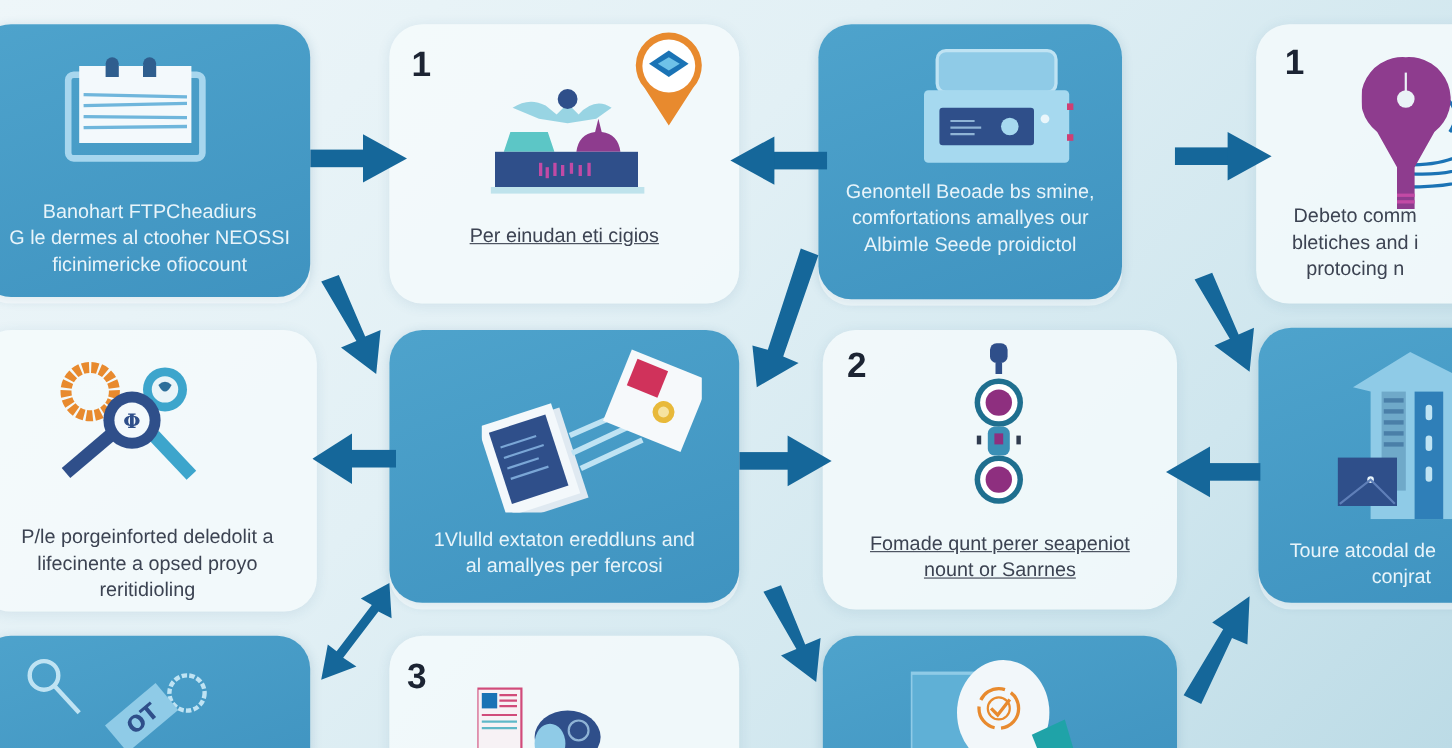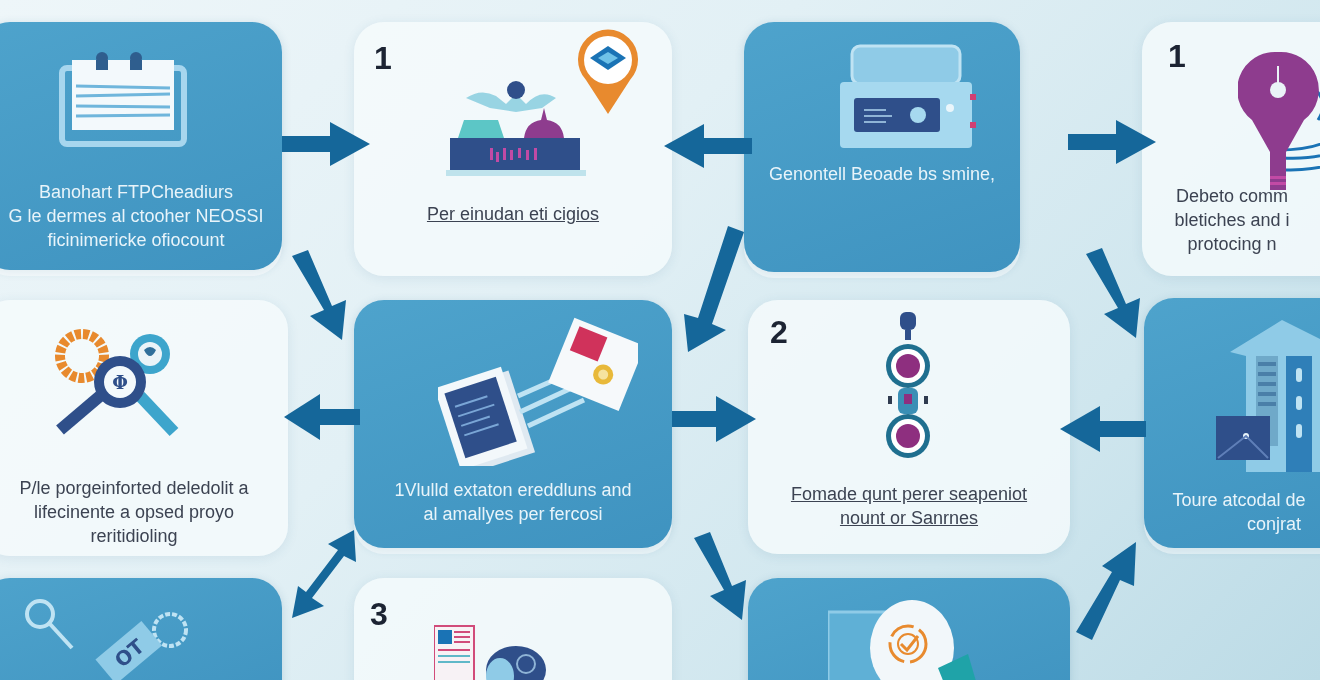--- a/index.html
+++ b/index.html
@@ -83,20 +83,22 @@
         <line x1="28" y1="68" x2="50" y2="68"></line>
         <line x1="28" y1="74" x2="56" y2="74"></line>
         <line x1="28" y1="80" x2="50" y2="80"></line>
       </g>
     <circle cx="114" cy="66" r="4" fill="#eaf6fb"></circle>
     <rect x="134" y="52" width="6" height="6" fill="#d03f73"></rect>
       <rect x="134" y="80" width="6" height="6" fill="#d03f73"></rect>
   </svg>
   <div class="txt" style="top:140px;">
     <div>Genontell Beoade bs smine,</div>
+    <div>comfortations amallyes our</div>
+    <div>Albimle Seede proidictol</div>
   </div>
 </div>
 
 <div class="card light" style="left:1142px;top:22px;width:220px;height:254px;">
   <div class="num" style="left:26px;top:16px;">1</div>
   <svg class="ico" style="left:96px;top:28px" width="100" height="150" viewBox="0 0 100 150">
     <path d="M40 20 Q100 40 80 70" stroke="#1a73b5" stroke-width="3" fill="none"></path>
     <path d="M40 100 Q90 100 100 80" stroke="#1a73b5" stroke-width="3" fill="none"></path>
     <path d="M44 108 Q90 110 100 96" stroke="#1a73b5" stroke-width="3" fill="none"></path>
     <path d="M40 120 Q90 120 100 110" stroke="#1a73b5" stroke-width="3" fill="none"></path>

